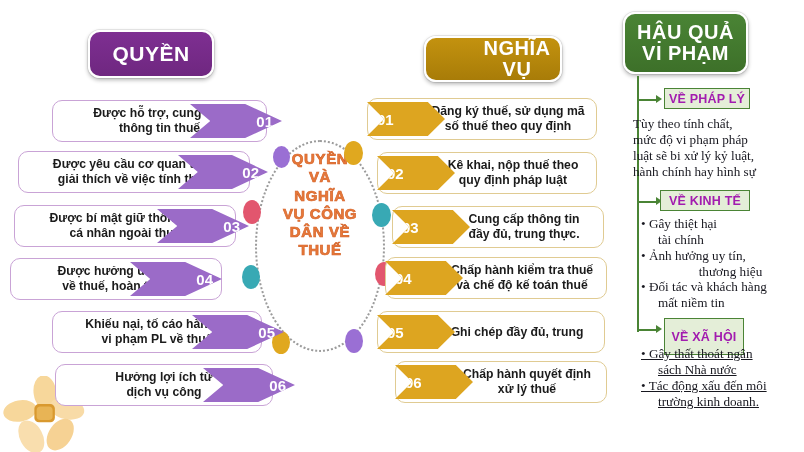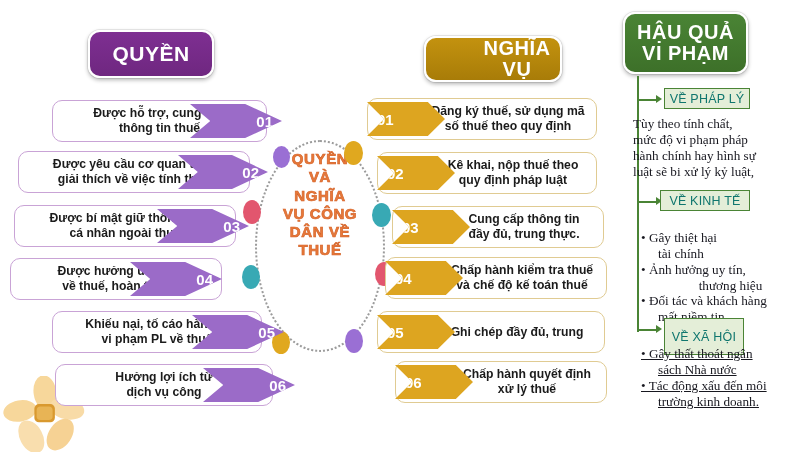--- a/index.html
+++ b/index.html
@@ -96,21 +96,21 @@
   .arrowhead {
     position: absolute; width: 0; height: 0;
     border-top: 4px solid transparent; border-bottom: 4px solid transparent;
     border-left: 6px solid #4a8435;
   }
   .sublabel {
     position: absolute;
     background: #e4eed8;
     border: 1.3px solid #6b9b53;
     display: flex; align-items: center; justify-content: center;
-    font-size: 12.5px; font-weight: normal; color: #0f766e;
+    font-size: 12.5px; font-weight: bold; color: #a21caf;
     letter-spacing: .2px;
   }
   .body-text {
     position: absolute;
     font-family: "Liberation Serif", serif;
     font-size: 13.2px; line-height: 1.20; color: #17171f;
   }
   .body-text ul { list-style: none; }
   .body-text li { text-indent: -8px; padding-left: 8px; }
 
@@ -295,27 +295,27 @@
     </div>
 
   <div id="rail"></div>
   <div id="consequences-col">
       <div class="arm" style="left: 638px; top: 98.5px; width: 19px;"></div>
       <div class="arrowhead" style="left: 656px; top: 94.5px; border-left-color: rgb(74, 132, 53);"></div>
       <div class="sublabel" style="left: 664px; top: 88px; width: 86px; height: 21px; border-color: rgb(74, 132, 53);">VỀ PHÁP LÝ</div>
       <div class="body-text" style="left: 633px; top: 116px; width: 170px;">
         <div>Tùy theo tính chất,</div>
         <div>mức độ vi phạm pháp</div>
+        <div>luật sẽ bi xử lý kỷ luật,</div>
         <div>hành chính hay hình sự</div>
-        <div>luật sẽ bi xử lý kỷ luật,</div>
       </div>
       <div class="arm" style="left: 638px; top: 200.5px; width: 19px;"></div>
       <div class="arrowhead" style="left: 656px; top: 196.5px; border-left-color: rgb(74, 132, 53);"></div>
       <div class="sublabel" style="left: 660px; top: 190px; width: 90px; height: 21px; border-color: rgb(74, 132, 53);">VỀ KINH TẾ</div>
-      <div class="body-text" style="left: 633px; top: 230px; width: 170px;">
+      <div class="body-text" style="left: 633px; top: 216px; width: 170px;">
         <ul style="margin-left: 8px;">
           <li>
             <div>• Gây thiệt hại</div>
             <div style="text-indent: 0px; padding-left: 9px;">tài chính</div>
           </li>
           <li>
             <div>• Ảnh hưởng uy tín,</div>
             <div style="text-indent: 0px; padding-left: 9px; text-align: center;">thương hiệu</div>
           </li>
           <li>

